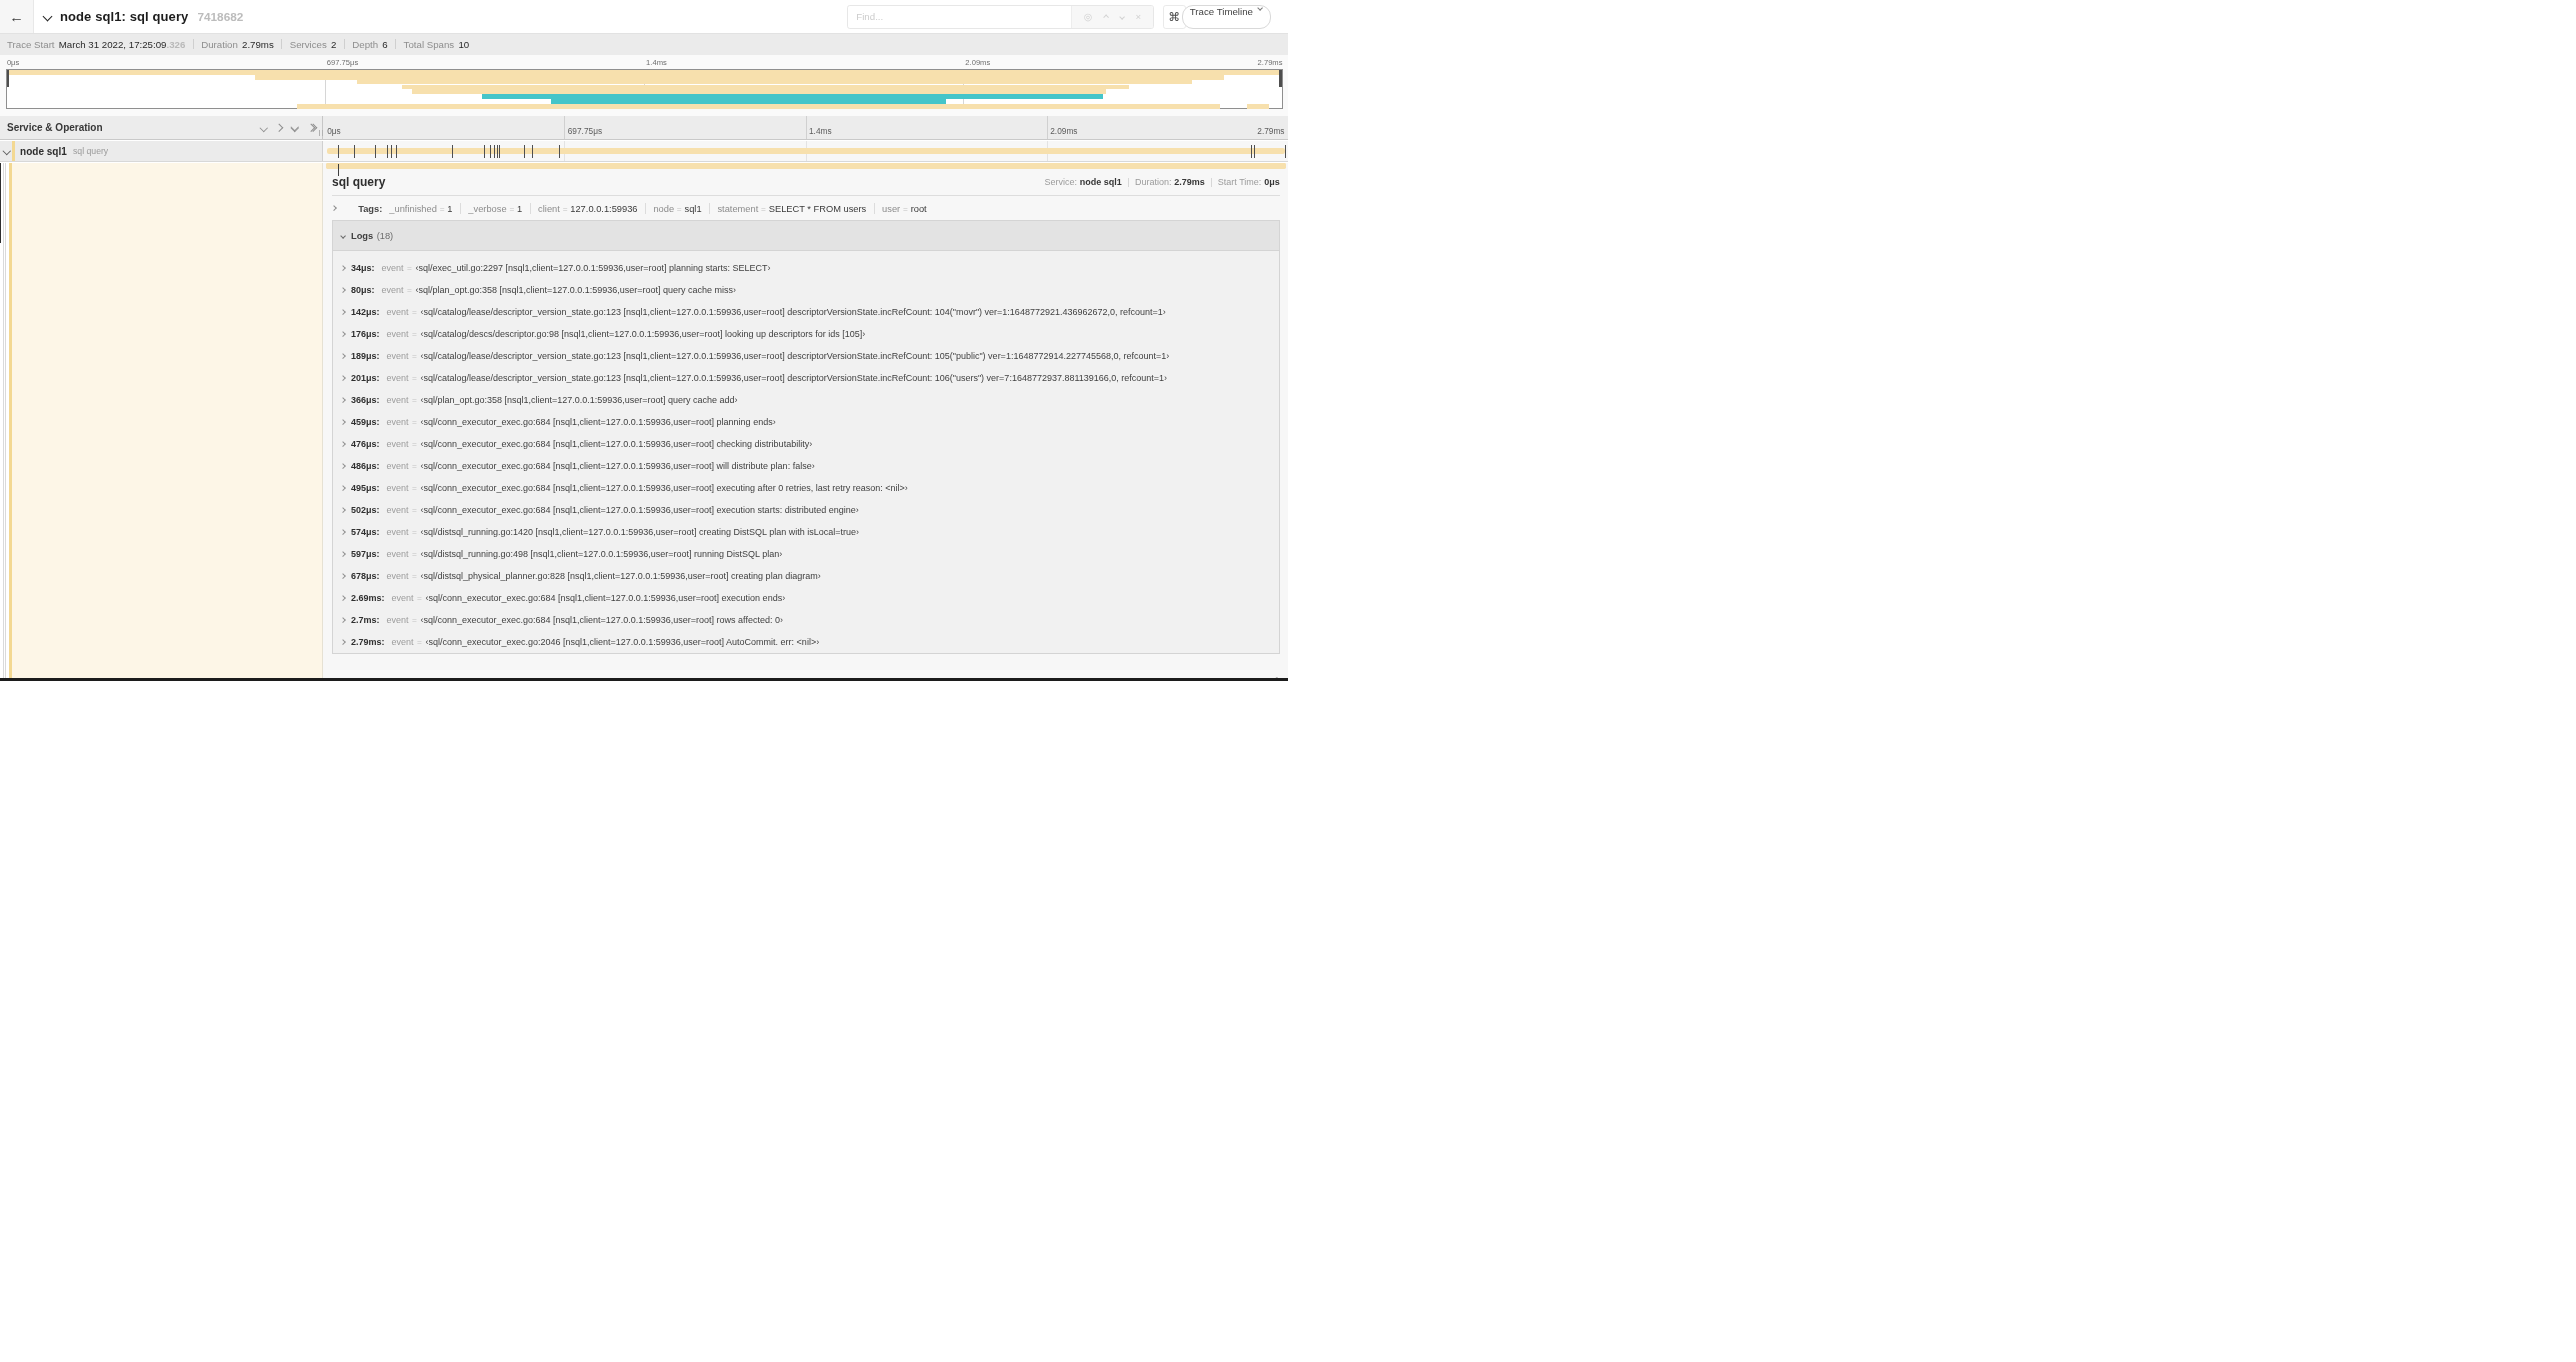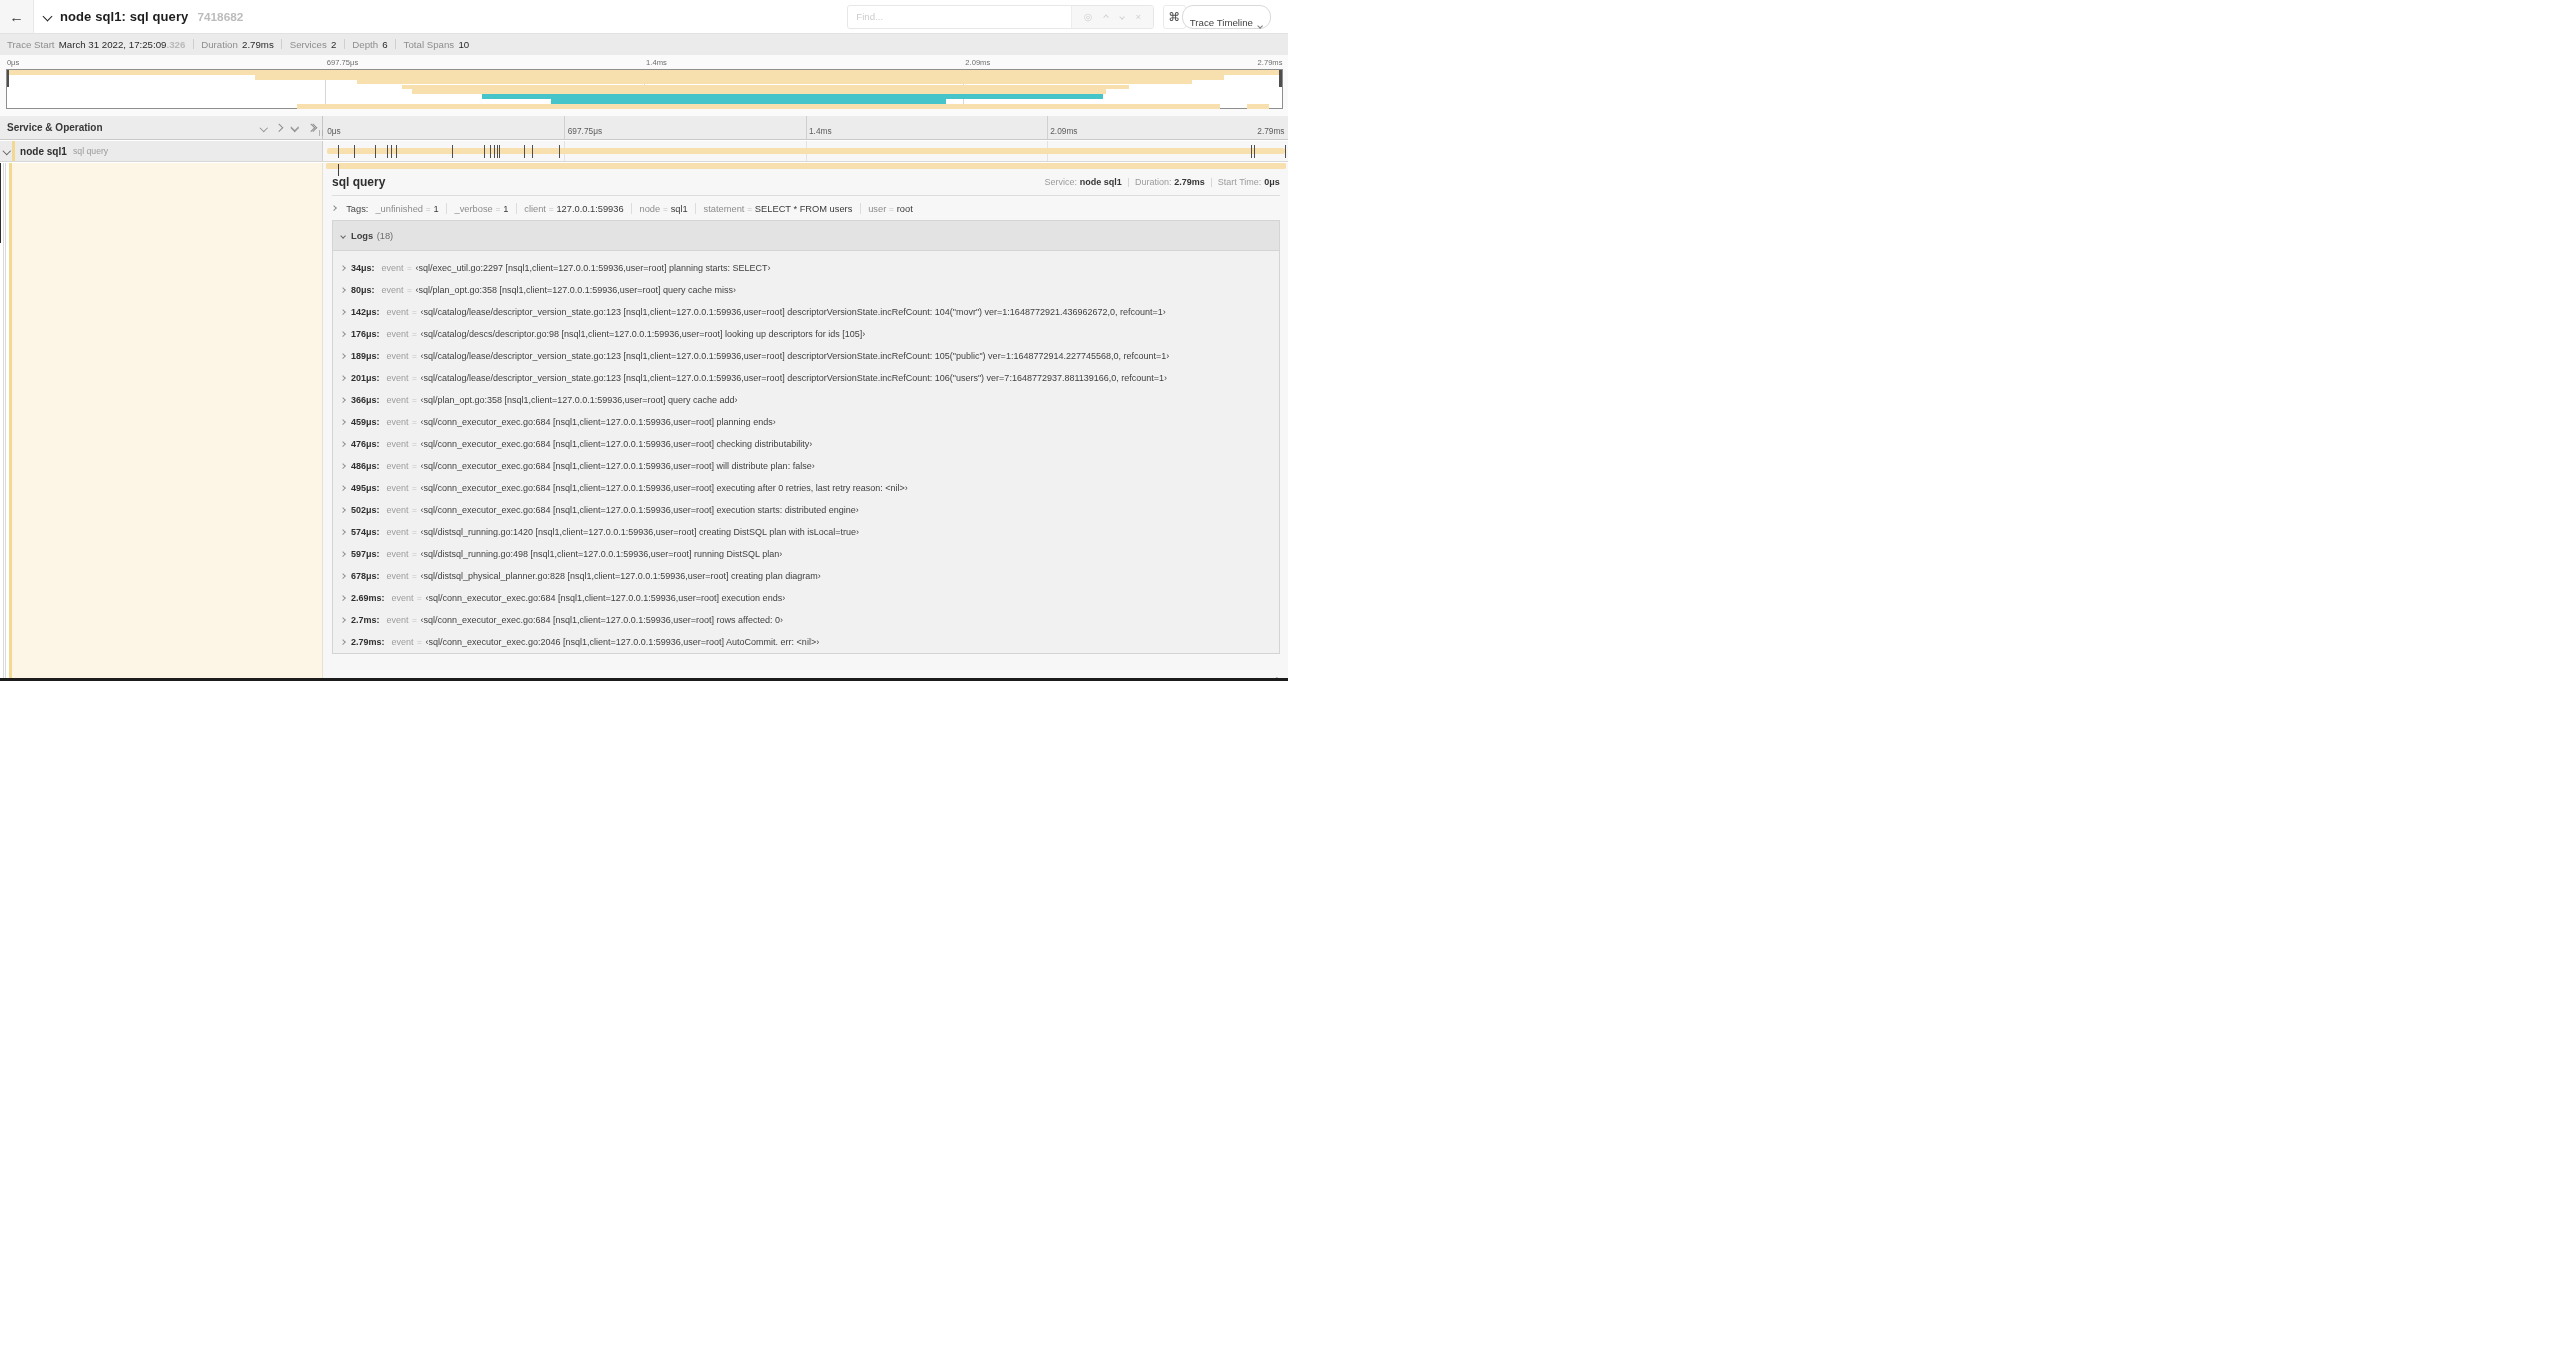--- a/index.html
+++ b/index.html
@@ -23,21 +23,21 @@
   .back{position:absolute;left:0;top:0;width:34px;height:33px;background:#f6f6f6;border-right:0.7px solid #e8e8e8;display:flex;align-items:center;justify-content:center;font-size:14.5px;color:#3c3c3c;cursor:pointer}
   .titlewrap{position:absolute;left:44px;top:0;height:33px;display:flex;align-items:center;gap:9px}
   .title-chev{color:#242424}
   .title{font-size:13px;font-weight:bold;color:#1d1d1d;letter-spacing:0.1px}
   .traceid{font-size:11.8px;color:#bcbcbc;font-weight:bold}
   .find{position:absolute;right:134px;top:4.8px;width:307px;height:24px;border:0.7px solid #e7e7e7;border-radius:2.8px;display:flex;overflow:hidden;background:#fff}
   .find input{flex:1;border:none;outline:none;padding-left:8.3px;font-size:9.7px;color:#666;font-family:inherit;background:transparent}
   .find input::placeholder{color:#ccc}
   .find-suffix{width:82px;background:#f7f7f7;border-left:0.7px solid #ededed;display:flex;align-items:center;justify-content:space-evenly;color:#d2d2d2;font-size:9.7px}
   .kbd-btn{position:absolute;right:102px;top:4.8px;width:23.5px;height:24px;border:0.7px solid #eaeaea;border-radius:2.8px;display:flex;align-items:center;justify-content:center;font-size:11.8px;color:#4a4a4a;background:#fff;cursor:pointer}
-  .view-btn{position:absolute;right:17.3px;top:4.8px;width:89px;height:24px;border:0.7px solid #d9d9d9;border-radius:11px;display:flex;align-items:flex-end;justify-content:center;gap:5.5px;font-size:9.7px;color:#434343;background:#fff;cursor:pointer}
+  .view-btn{position:absolute;right:17.3px;top:4.8px;width:89px;height:24px;border:0.7px solid #d9d9d9;border-radius:11px;display:flex;align-items:flex-start;justify-content:center;gap:5.5px;font-size:9.7px;color:#434343;background:#fff;cursor:pointer}
   .view-btn .c{color:#7a7a7a}
 
   
   .summary{position:absolute;top:34px;left:0;right:0;height:21.5px;background:#ebebeb;border-bottom:0.7px solid #d8d8d8;display:flex;align-items:center;padding-left:7px;font-size:9.7px}
   .summary .lab{color:#8e8e8e;margin-right:4.2px}
   .summary .val{color:#2b2b2b;font-weight:normal}
   .summary .val-dim{color:#b9b9b9;font-weight:bold}
   .vsep{width:0.7px;height:9.7px;background:#cfcfcf;margin:0 7.6px}
 
   
@@ -86,21 +86,21 @@
   .dtick{position:absolute;top:1.4px;width:0.7px;height:11.8px;background:#3f3f3f}
   .d-content{position:absolute;left:9px;right:8.3px;top:6.2px;bottom:0}
   .d-head{display:flex;justify-content:space-between;align-items:center;margin-top:4.8px;height:16.6px}
   .d-title{font-size:12px;font-weight:bold;color:#2e2e2e}
   .d-meta{font-size:9px;color:#9b9b9b;display:flex;align-items:flex-end}
   .d-meta b{color:#363636;margin-left:2.8px}
   .vsep2{width:0.7px;height:9px;background:#d7d7d7;margin:0 6.2px}
   .d-hr{height:0.7px;background:#dddddd;margin-top:4.8px}
   .d-tags{display:flex;align-items:center;margin-top:5.5px;height:14px;font-size:9.3px}
   .d-tags .tchev{color:#8a8a8a}
-  .tags-label{font-weight:normal;color:#474747;margin-left:10px;margin-right:7px}
+  .tags-label{font-weight:bold;color:#474747;margin-left:22px;margin-right:7px}
   .tag{display:flex;align-items:center;cursor:pointer}
   .tk{color:#8c8c8c}
   .teq{color:#c2c2c2;margin:0 2.8px;font-size:8.3px}
   .tv{color:#3a3a3a}
   .vsep3{width:0.7px;height:10.4px;background:#dcdcdc;margin:0 7.6px}
   .logs{margin-top:4.8px;border:0.7px solid #d4d4d4}
   .logs-head{height:30px;background:#e3e3e3;display:flex;align-items:center;padding-left:7.6px;font-size:9.3px;border-bottom:0.7px solid #d4d4d4;cursor:pointer}
   .logs-head .c{color:#6b6b6b}
   .logs-label{font-weight:bold;color:#3f3f3f;margin-left:6.2px}
   .logs-count{color:#6d6d6d;margin-left:3.5px}

